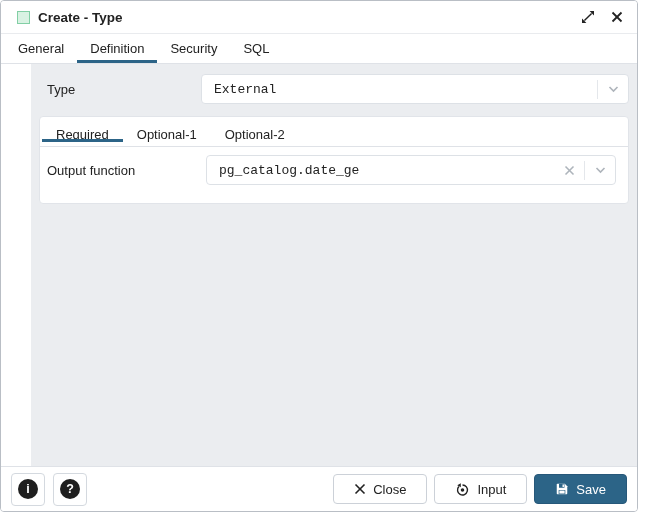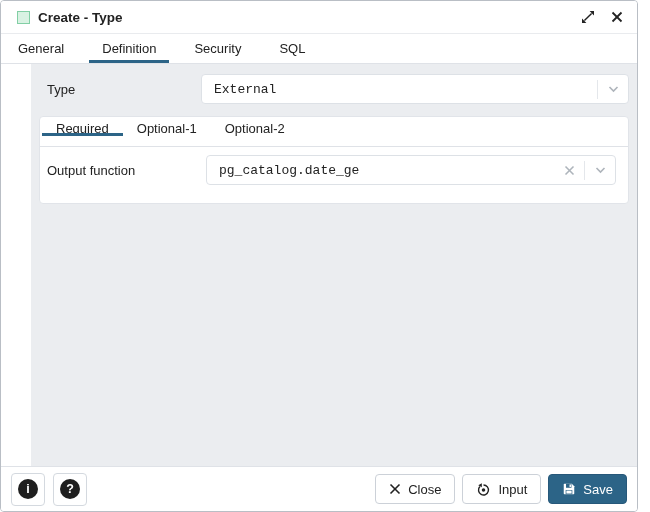--- a/index.html
+++ b/index.html
@@ -15,55 +15,55 @@
   }
 
   
   .titlebar { flex:0 0 33px; display:flex; align-items:center; padding:0 14px 0 16px; border-bottom:1px solid #e9ebee; background:#fff; }
   .type-icon { width:13px; height:13px; background:#d9f2e3; border:1px solid #82cfa5; margin-right:8px; flex:0 0 auto; }
   .dialog-title { font-weight:bold; font-size:13.5px; }
   .titlebar-actions { margin-left:auto; display:flex; align-items:center; gap:16px; }
   .titlebar-actions svg { display:block; cursor:pointer; }
 
   
-  .tabbar { flex:0 0 30px; display:flex; align-items:stretch; padding:0 4px; border-bottom:1px solid #dfe2e7; background:#fff;gap:12px; }
+  .tabbar { flex:0 0 30px; display:flex; align-items:stretch; padding:0 4px; border-bottom:1px solid #dfe2e7; background:#fff; }
   .tab { display:flex; align-items:center; padding:0 13px; position:relative; cursor:pointer; color:#222; }
   .tab.active::after { content:""; position:absolute; left:0; right:0; bottom:0; height:3px; background:#2c6487; }
 
   
   .dialog-body { flex:1 1 auto; background:#ebedf0; padding:10px 8px 0; overflow:hidden;margin-left:30px; }
 
   .type-row { display:grid; grid-template-columns:162px 1fr; align-items:center; }
   .row-label { padding-left:8px; color:#222; }
 
   .select {
     height:30px; background:#fff; border:1px solid #dde1e6; border-radius:4px;
     display:flex; align-items:center; padding-left:12px; cursor:pointer; min-width:0;font-family:Liberation Mono, monospace;
   }
   .select .value { flex:1 1 auto; white-space:nowrap; overflow:hidden; }
   .select .clear-x { flex:0 0 auto; margin-right:9px; display:flex; }
   .select .divider { flex:0 0 1px; width:1px; height:19px; background:#e4e7eb; }
   .select .chevron { flex:0 0 30px; display:flex; align-items:center; justify-content:center; }
 
   
   .subtab-box { margin-top:12px; background:#fff; border:1px solid #e1e4e9; border-radius:4px; }
-  .subtabbar { height:30px; display:flex; align-items:flex-start; padding:4px 2px; border-bottom:1px solid #dfe2e7; }
+  .subtabbar { height:30px; display:flex; align-items:flex-end; padding:4px 2px; border-bottom:1px solid #dfe2e7; }
   .subtab { display:flex; align-items:center; padding:0 14px; position:relative; cursor:pointer; }
   .subtab.active::after { content:""; position:absolute; left:0; right:0; bottom:0; height:3px; background:#2c6487; }
   .box-content { padding:8px 12px 18px 0; }
   .field-row { display:grid; grid-template-columns:166px 1fr; align-items:center; }
   .field-row + .field-row { margin-top:12px; }
   .field-label { padding-left:7px; }
 
   
   .footer { flex:0 0 45px; background:#fff; border-top:1px solid #dfe2e7; display:flex; align-items:center; padding:0 10px; }
   .icon-btn { width:34px; height:33px; border:1px solid #d4d9df; border-radius:4px; background:#fff; display:flex; align-items:center; justify-content:center; margin-right:8px; padding:0; cursor:pointer; }
   .circle-glyph { width:20px; height:20px; border-radius:50%; background:#1f1f1f; color:#fff; font-weight:bold; font-size:12.5px; display:flex; align-items:center; justify-content:center; line-height:1; }
   .footer-right { margin-left:auto; display:flex; align-items:center; gap:7px; }
-  .btn { height:30px; border:1px solid #ccd1d8; border-radius:4px; background:#fff; color:#222; display:flex; align-items:center; gap:7px; padding:0 13px; font-family:"Liberation Sans", sans-serif; font-size:13px; cursor:pointer; }
+  .btn { height:30px; border:1px solid #ccd1d8; border-radius:4px; background:#fff; color:#222; display:flex; align-items:center; gap:7px; padding:0 20px; font-family:"Liberation Sans", sans-serif; font-size:13px; cursor:pointer; }
   .btn svg { display:block; }
   .btn.primary { background:#2c6487; border-color:#27587a; color:#fff; }
 </style>
 </head>
 <body>
 
 <div class="dialog">
 
   <div class="titlebar">
     <span class="type-icon"></span>

